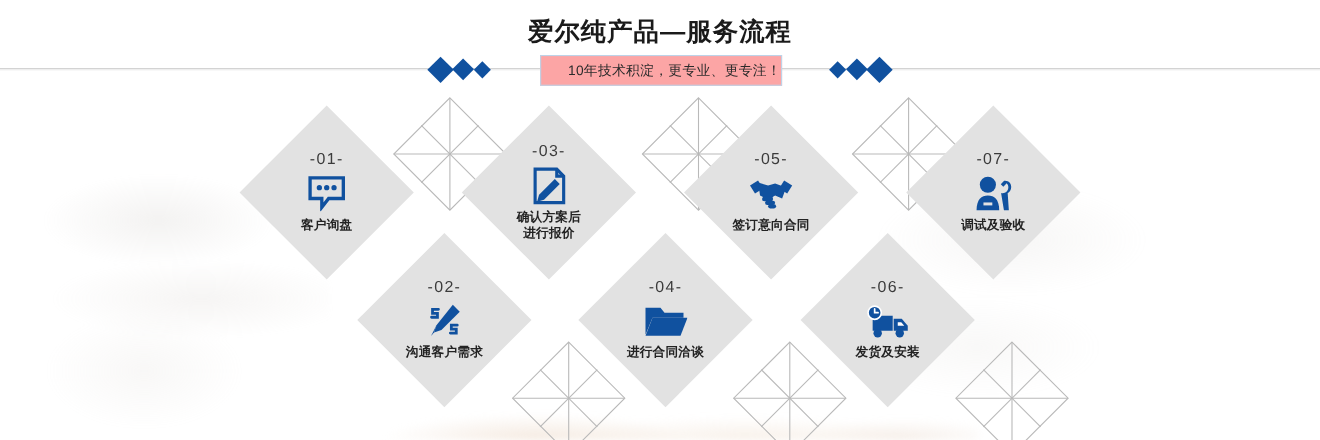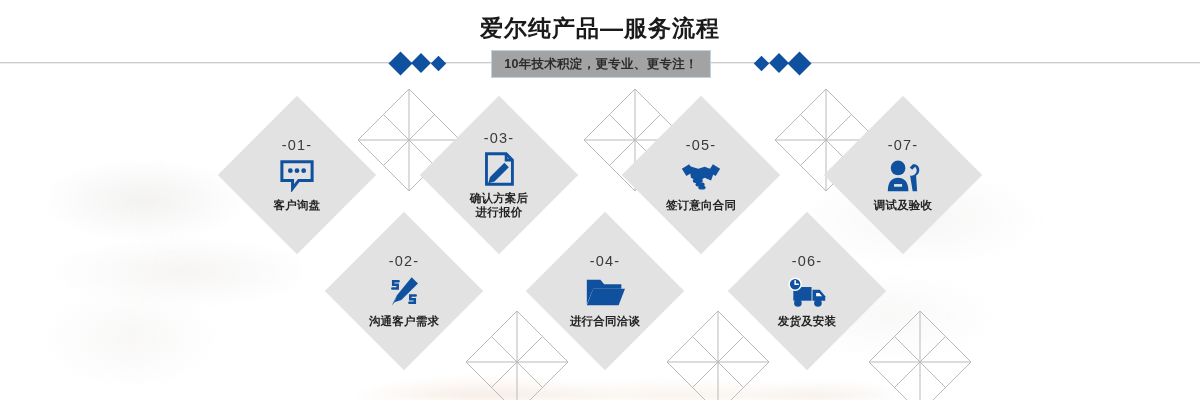--- a/index.html
+++ b/index.html
@@ -41,22 +41,22 @@
   #hrule2{position:absolute;left:0;top:63px;width:1200px;height:1px;background:#eeeeee;}
 
   #page-title{
     position:absolute;left:0;top:13px;width:1200px;text-align:center;
     font-size:23px;font-weight:bold;color:#1a1a1a;letter-spacing:1px;
     line-height:30px;white-space:nowrap;
   }
 
   #subtitle-box{
     position:absolute;left:491px;top:50px;width:218px;height:26px;
-    border:1px solid #bdd3e8;background:#a3a3a3;
-    display:flex;align-items:center;justify-content:center;font-weight:bold;
+    border:1px solid #bdd3e8;background:#fca5a5;
+    display:flex;align-items:center;justify-content:flex-end;
   }
   #subtitle-text{font-size:12.5px;color:#2b2b2b;white-space:nowrap;letter-spacing:.3px;}
 
   .dia-group{position:absolute;top:50px;height:26px;display:flex;align-items:center;}
   #dia-left{left:392px;}
   #dia-right{right:392px;}
   .dia{background:#10519f;transform:rotate(45deg);flex:0 0 auto;}
   .dia.big{width:17px;height:17px;}
   .dia.mid{width:14px;height:14px;}
   .dia.sml{width:11px;height:11px;}

